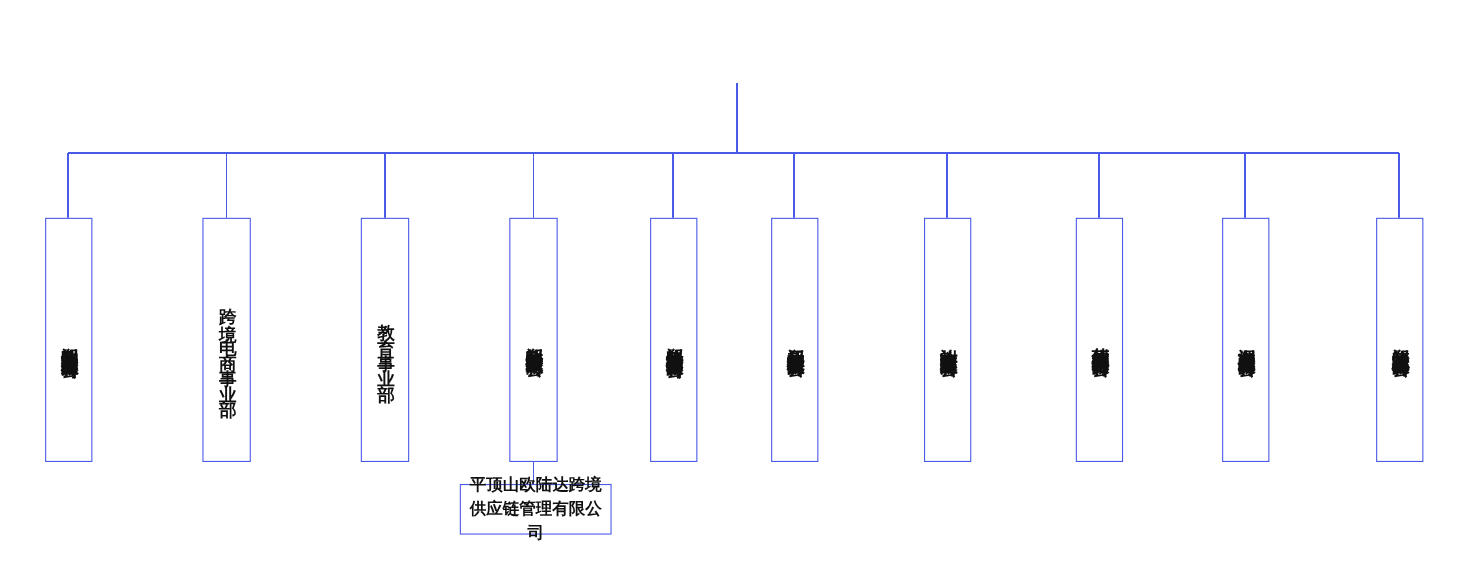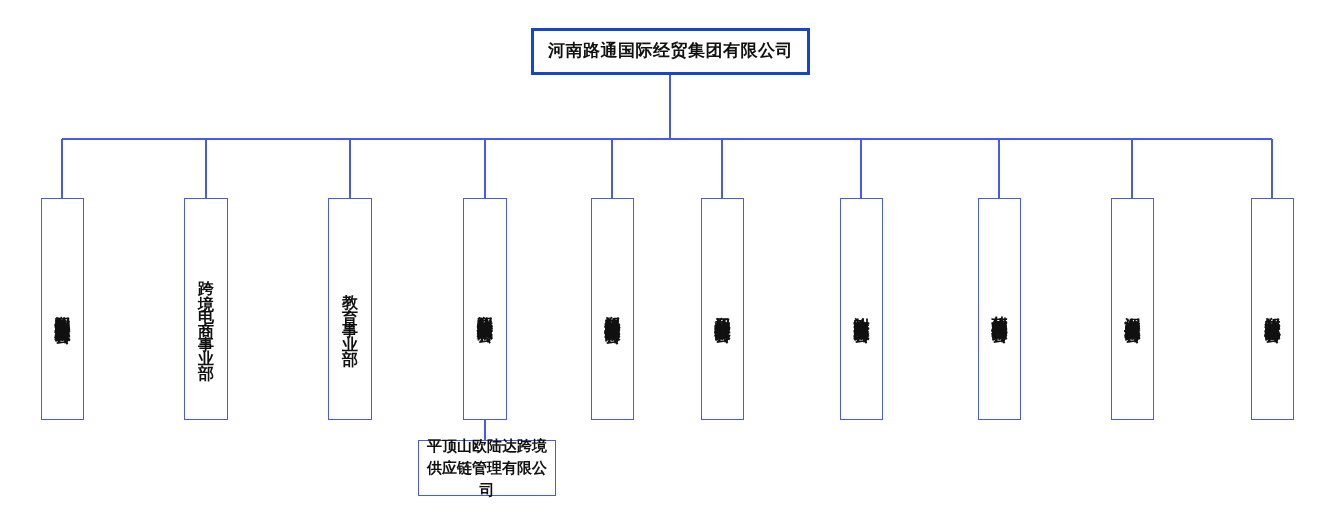--- a/index.html
+++ b/index.html
@@ -117,23 +117,20 @@
       <line x1="722" y1="139" x2="722" y2="198"></line>
       <line x1="861" y1="139" x2="861" y2="198"></line>
       <line x1="999" y1="139" x2="999" y2="198"></line>
       <line x1="1132" y1="139" x2="1132" y2="198"></line>
       <line x1="1272" y1="139" x2="1272" y2="198"></line>
 
       <line x1="485" y1="420" x2="485" y2="440"></line>
     </g>
   </svg>
 
-  <div class="root-node" style="left:531px; top:28px; width:279px; height:47px;">
-    <span class="root-label">河南路通国际经贸集团有限公司</span>
-  </div>
 
   <div class="unit-node" style="left:41px; top:198px; width:43px; height:222px;">
     <span class="unit-label tight">郑州欧洲制造之窗实业有限公司</span>
   </div>
 
   <div class="unit-node" style="left:184px; top:198px; width:44px; height:222px;">
     <span class="unit-label spaced">跨境电商事业部</span>
   </div>
 
   <div class="unit-node" style="left:328px; top:198px; width:44px; height:222px;">
@@ -161,20 +158,20 @@
   </div>
 
   <div class="unit-node" style="left:1111px; top:198px; width:43px; height:222px;">
     <span class="unit-label tight">深圳友坚立创贸易有限公司</span>
   </div>
 
   <div class="unit-node" style="left:1251px; top:198px; width:43px; height:222px;">
     <span class="unit-label tight">郑州清流匠心贸易有限公司</span>
   </div>
 
-  <div class="sub-node" style="left:418px; top:440px; width:138px; height:56px;">
+  <div class="sub-node" style="left:418px; top:440px; width:138px; height:46px;">
     <span class="sub-label">
       <span>平顶山欧陆达跨境</span><br>
       <span>供应链管理有限公司</span>
     </span>
   </div>
 
 </div>
 
 </body></html>

